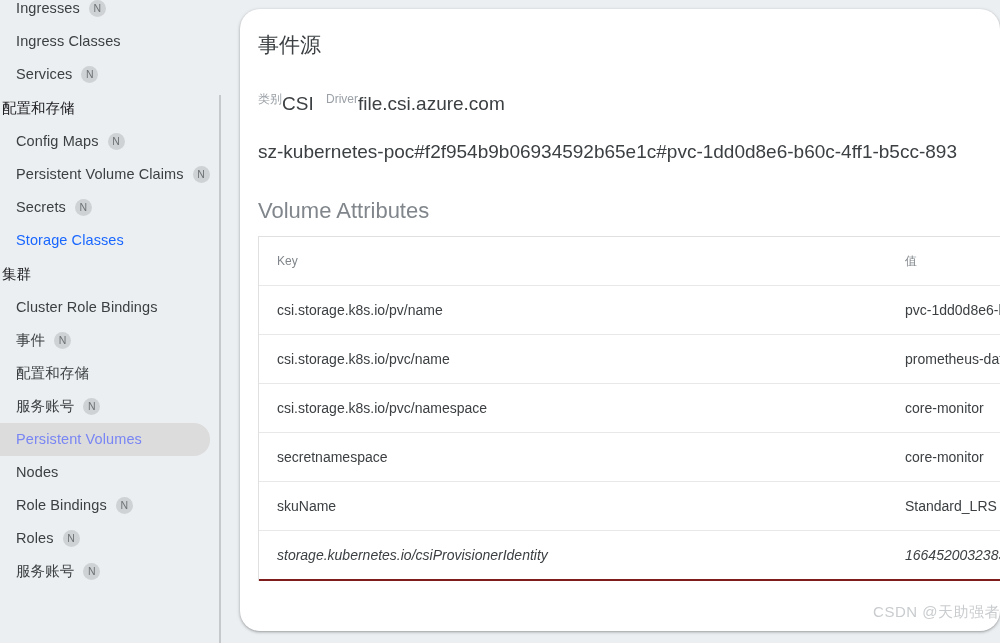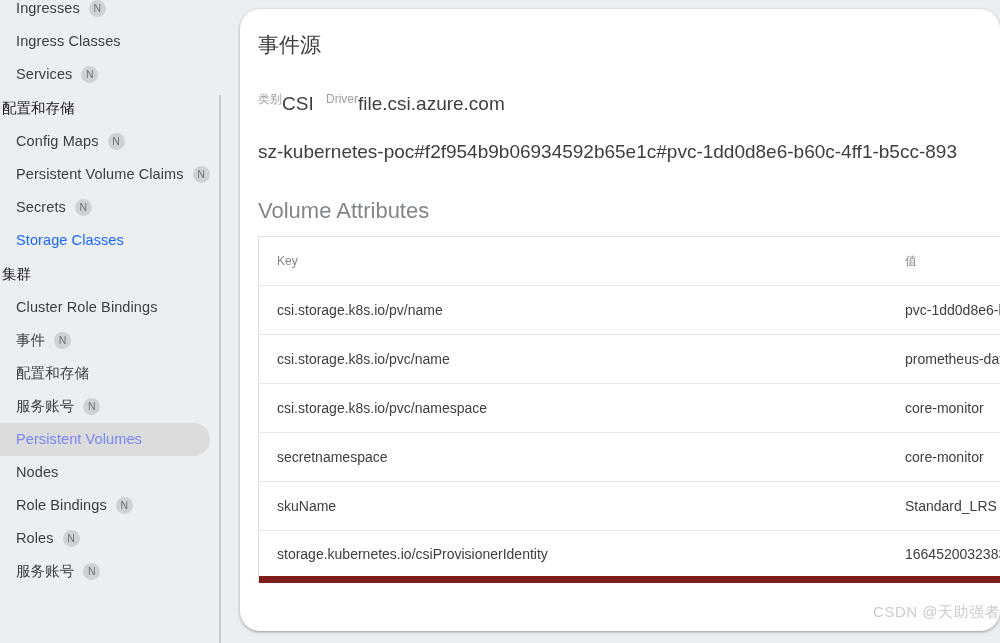--- a/index.html
+++ b/index.html
@@ -170,21 +170,21 @@
     font-size: 12px;
     color: #80868b;
     font-weight: 400;
   }
   table.attrs td {
     font-size: 14px;
     color: #3c4043;
   }
   .col-key { width: 628px; }
   .col-val { width: 300px; }
-  table.attrs tr:last-child td { border-bottom: 7px solid #7f1d1d; }
+  table.attrs tr:last-child td { border-bottom: 2px solid #7f1d1d; font-style: italic; }
 
   .watermark {
     position: absolute;
     right: 0;
     bottom: 9px;
     font-size: 15px;
     color: #c9ccce;
     letter-spacing: .5px;
     white-space: nowrap;
   }

